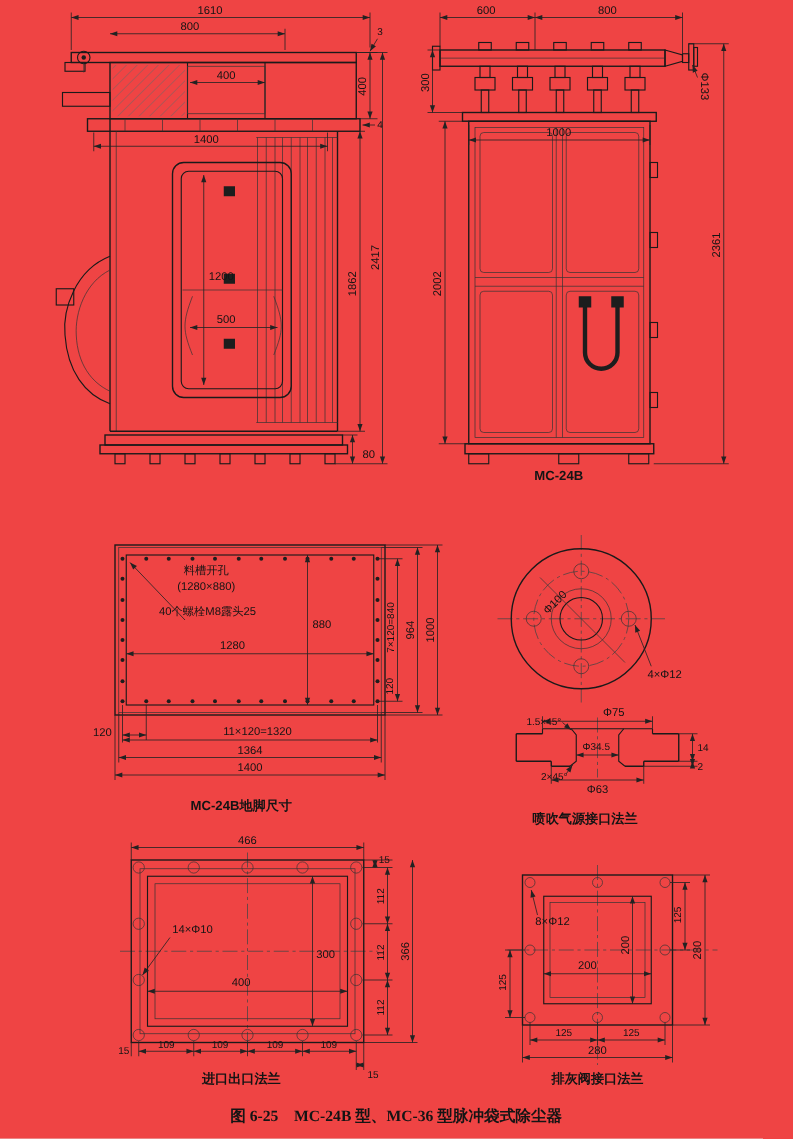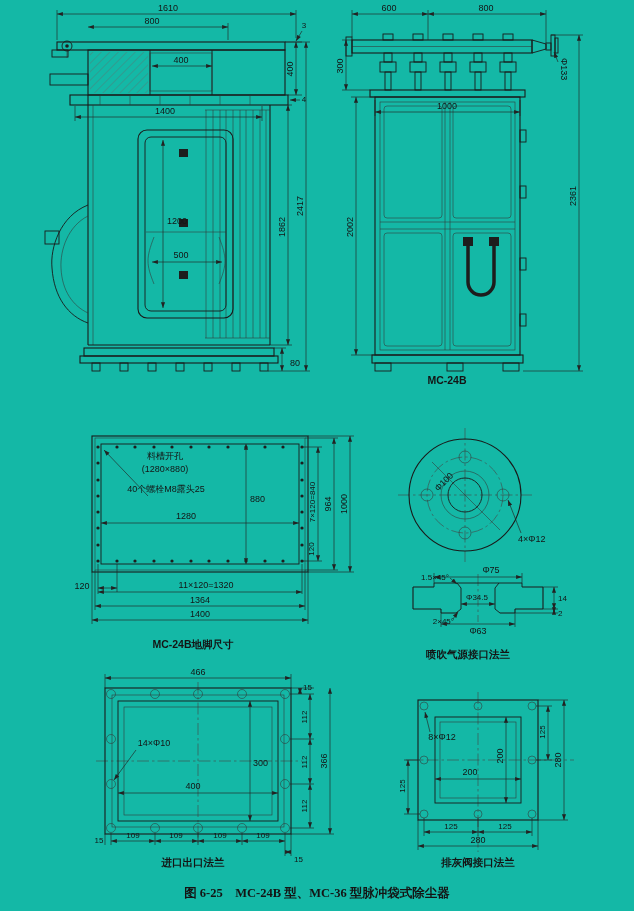--- a/index.html
+++ b/index.html
@@ -1,16 +1,16 @@
 <!DOCTYPE html>
 <html><head>
 <meta charset="utf-8">
 <style>
   html,body{margin:0;padding:0;background:#e8e8e4;}
-  .page{position:relative;width:634px;height:911px;background:#14b8a6;margin:0 auto;overflow:hidden;
+  .page{position:relative;width:634px;height:911px;background:#ef4444;margin:0 auto;overflow:hidden;
         font-family:"Liberation Sans",sans-serif;}
   svg{display:block}
   svg text{font-family:"Liberation Sans",sans-serif;font-size:9px;fill:#141414;text-anchor:middle}
   svg text.s8{font-size:8px}
   svg text.cap{font-size:10.5px;font-weight:700}
   svg text.figcap{font-size:12.5px;font-weight:700;font-family:"Liberation Serif",serif}
   svg text.start{text-anchor:start}
   svg text.end{text-anchor:end}
   .obj{stroke:#1a1a1a;stroke-width:1.1;fill:none}
   .med{stroke:#1a1a1a;stroke-width:0.9;fill:none}

